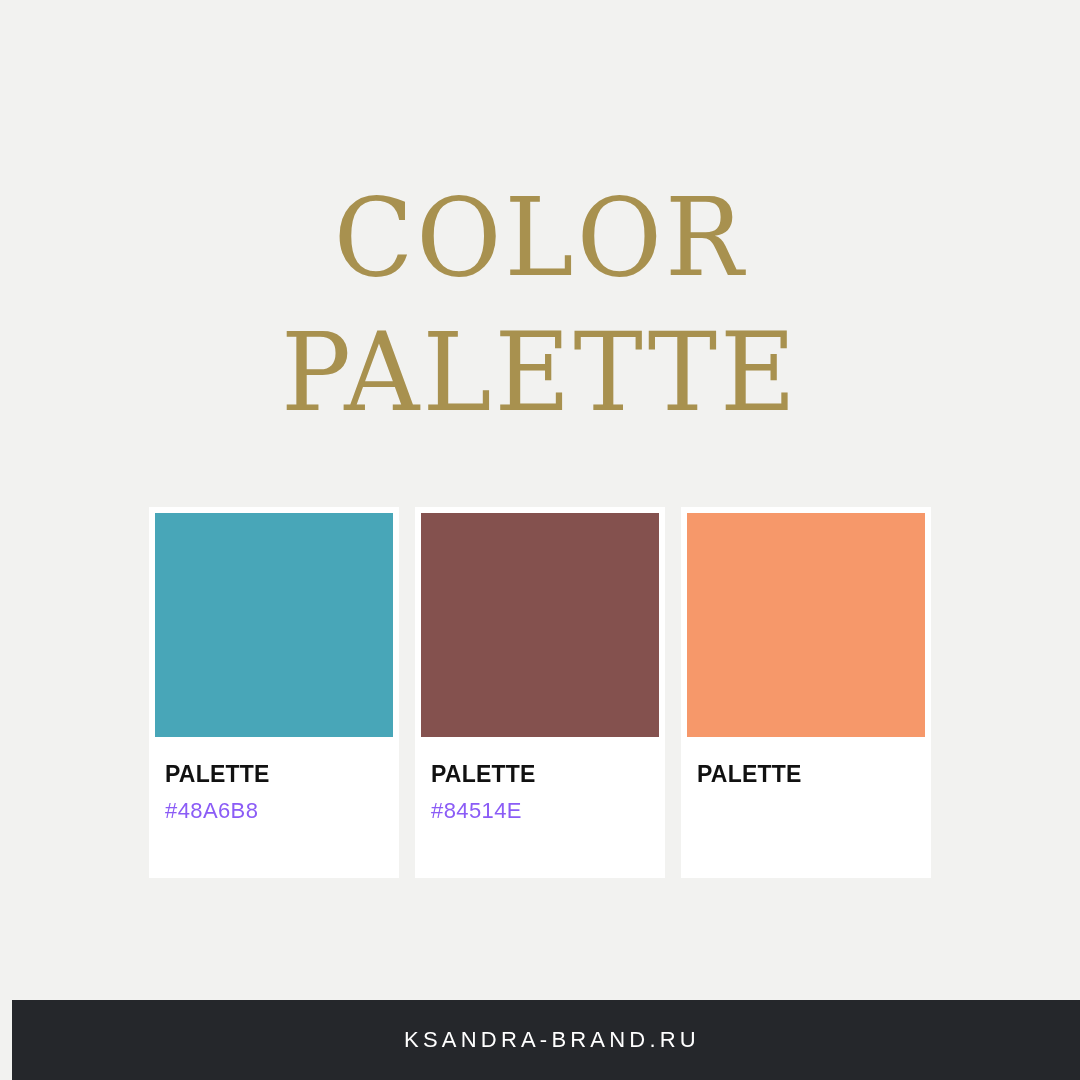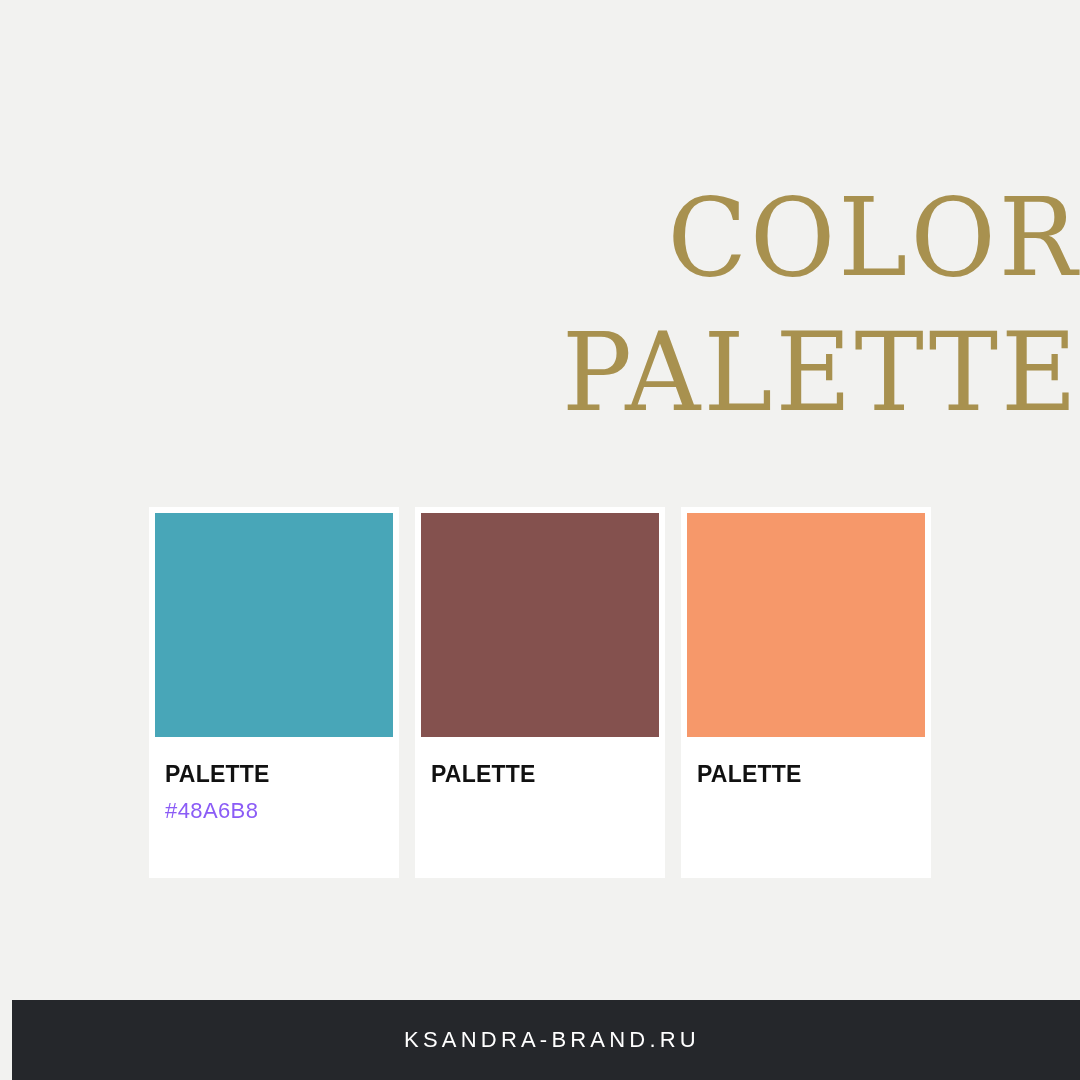--- a/index.html
+++ b/index.html
@@ -14,21 +14,21 @@
     overflow: hidden;
     position: relative;
   }
 
   
   .title-block {
     position: absolute;
     left: 0;
     top: 168px;
     width: 1080px;
-    text-align: right;
+    text-align: center;
   }
   .title-line {
     font-family: "DejaVu Serif", "Liberation Serif", serif;
     color: #A8914F;
     font-weight: 400;
     font-size: 104px;
     line-height: 1.30;
     letter-spacing: 3px;
     display: block;
     white-space: nowrap;
@@ -119,20 +119,21 @@
     <div class="swatch-meta">
       <p class="swatch-name">PALETTE</p>
       <p class="swatch-hex">#48A6B8</p>
     </div>
   </div>
 
   <div class="swatch-card">
     <div class="swatch-chip" style="background:#84514E"></div>
     <div class="swatch-meta">
       <p class="swatch-name">PALETTE</p>
+      <p class="swatch-hex">#84514E</p>
     </div>
   </div>
 
   <div class="swatch-card">
     <div class="swatch-chip" style="background:#F6986A"></div>
     <div class="swatch-meta">
       <p class="swatch-name">PALETTE</p>
     </div>
   </div>
 

